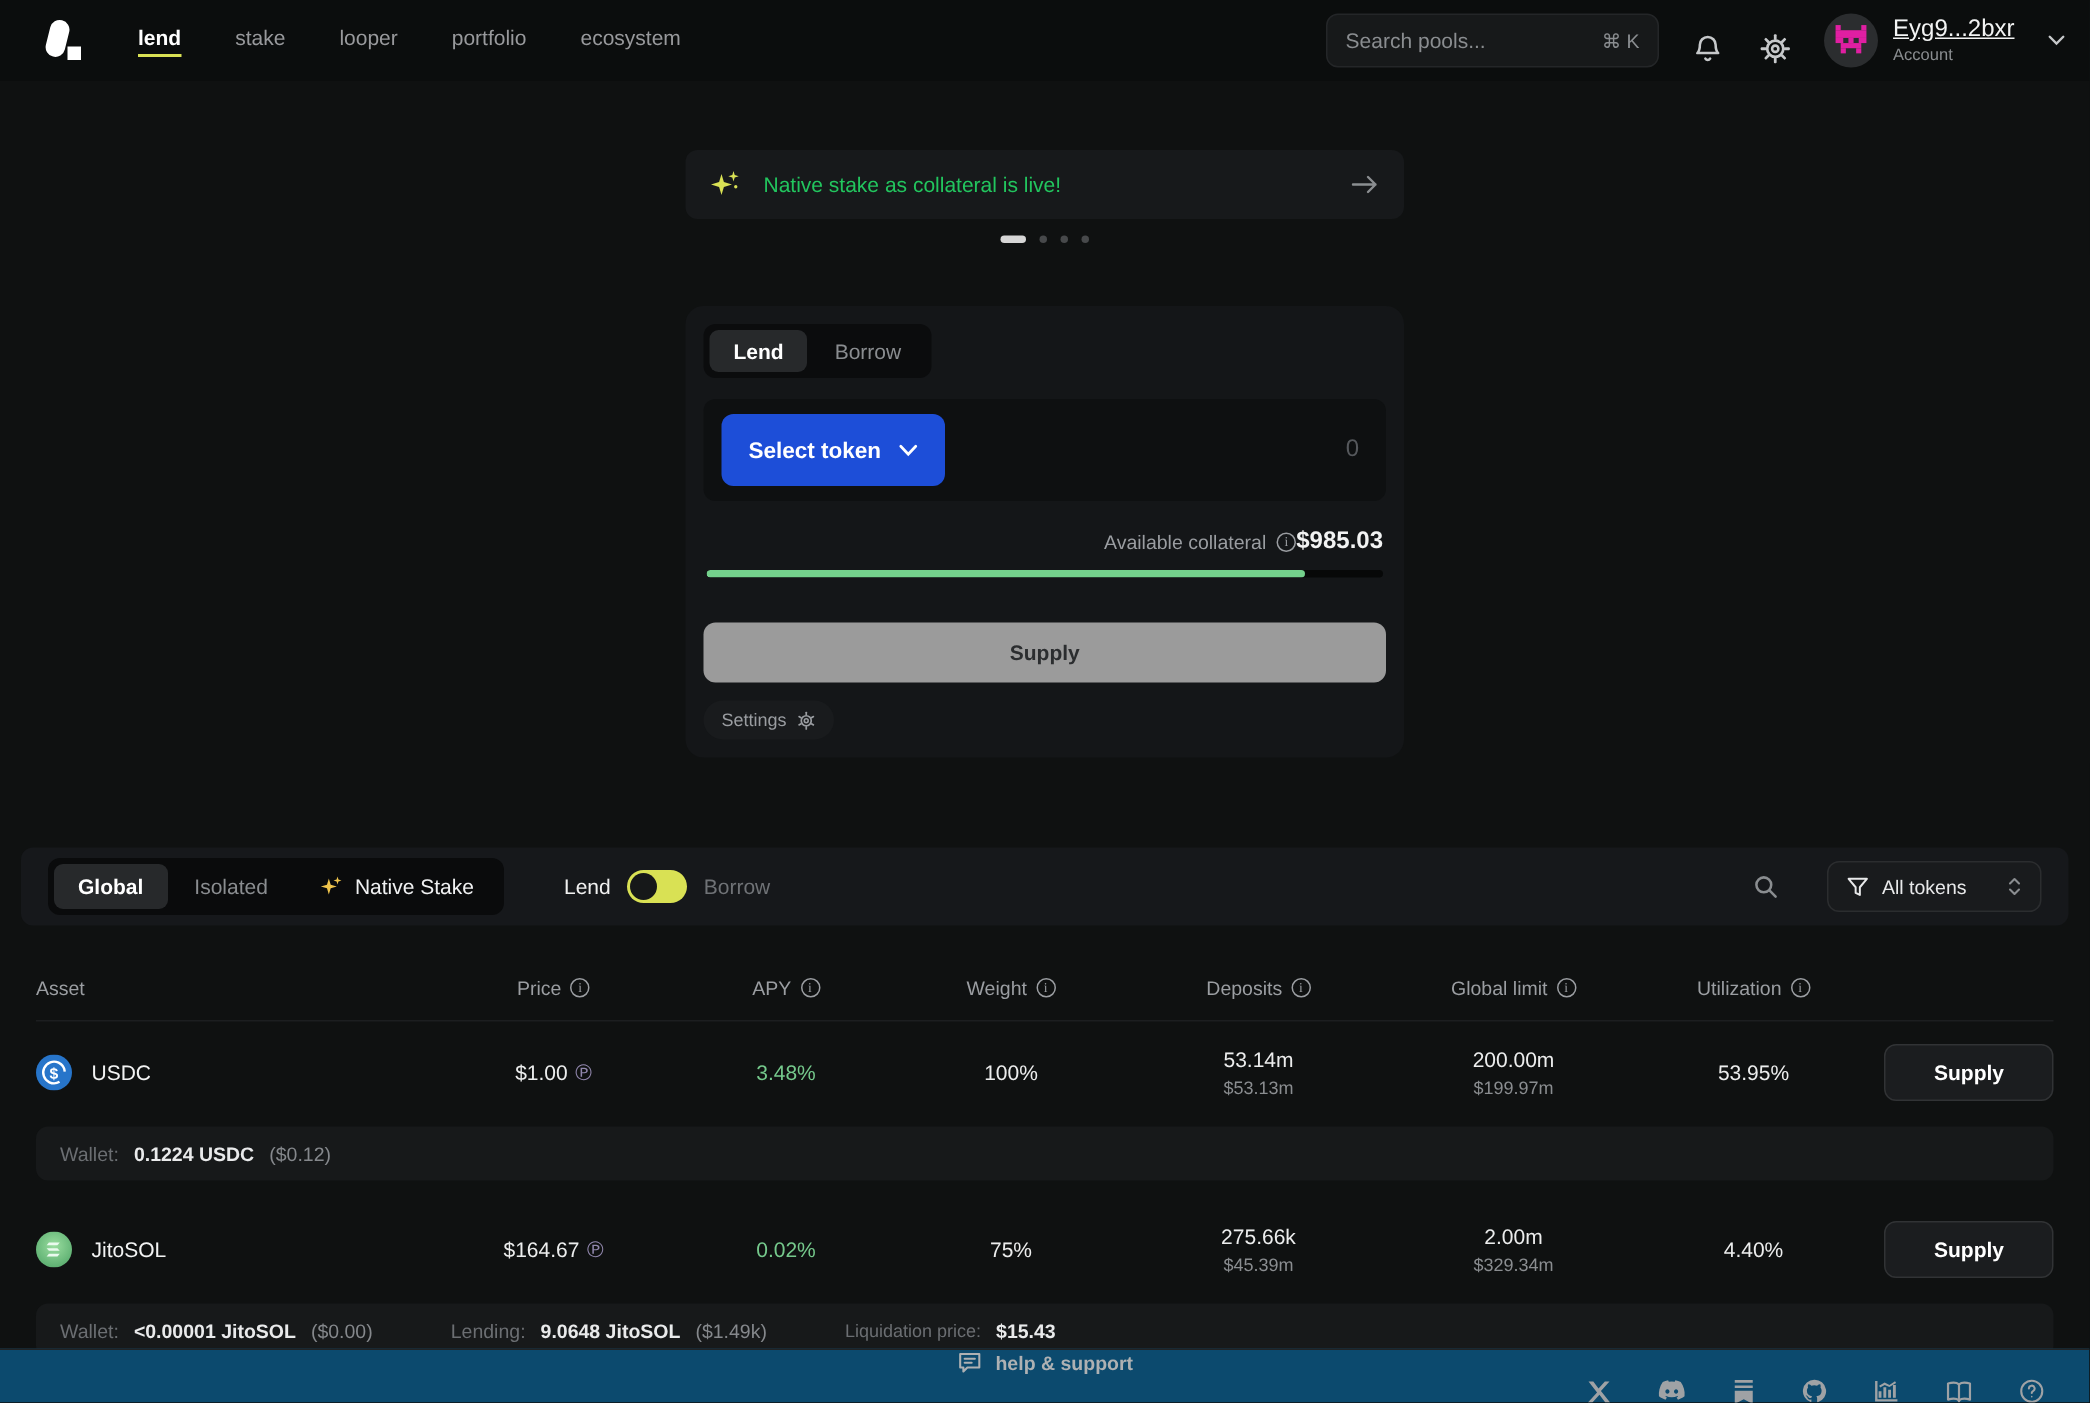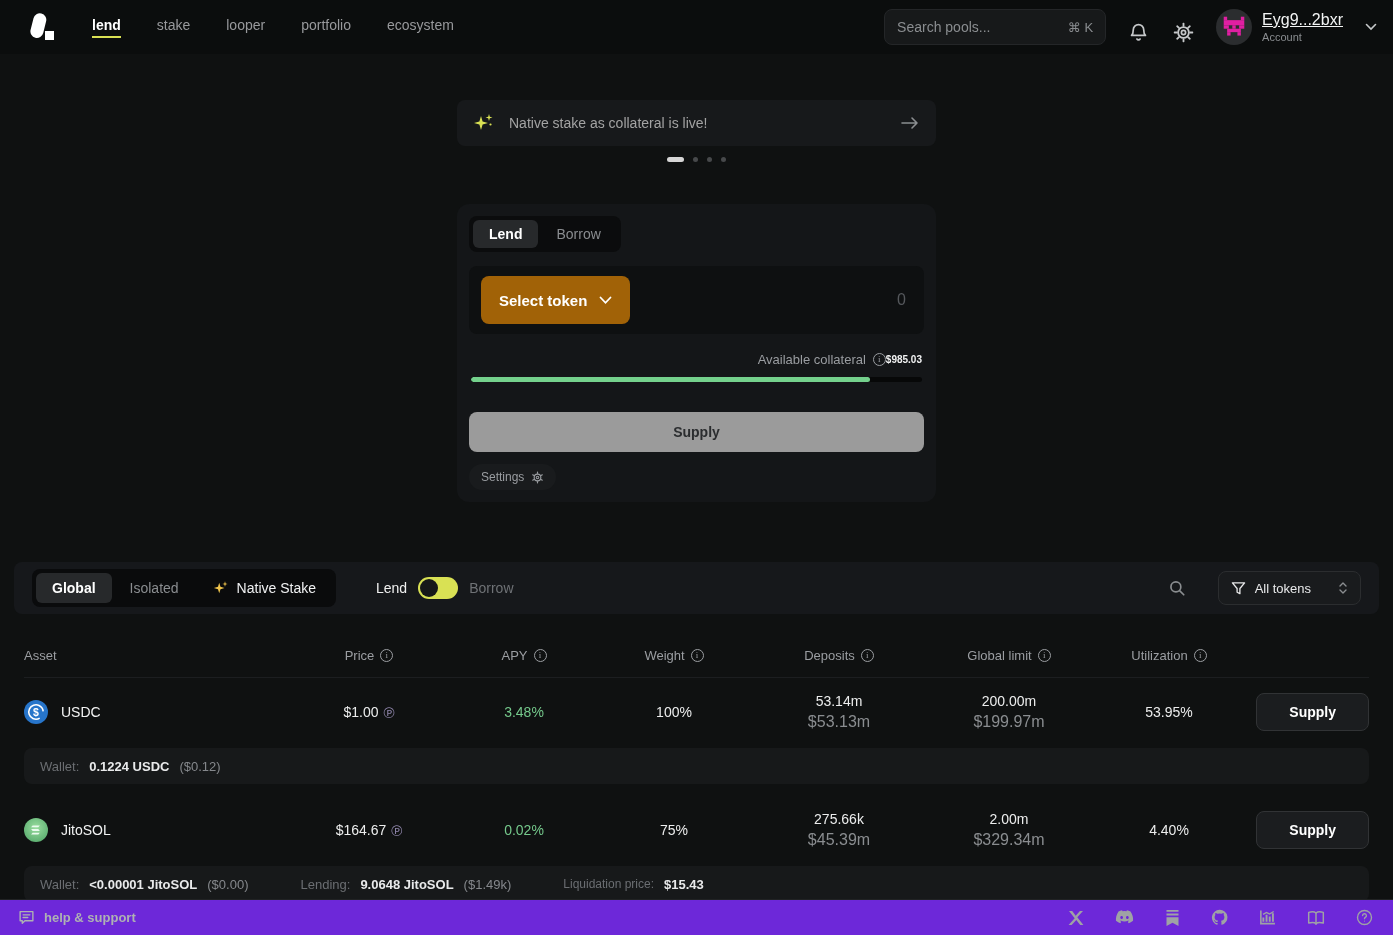--- a/index.html
+++ b/index.html
@@ -39,50 +39,50 @@
             display:flex; align-items:center; justify-content:center; }
   .acct-name { font-size:16px; color:#f3f4f4;text-decoration:underline; }
   .acct-label { font-size:11px; color:#8a8d90; margin-top:2px; }
 
   
   .banner-wrap { width:479px; margin:46px auto 0; }
   .banner {
     height:46px; background:#17191b; border-radius:8px;
     display:flex; align-items:center; padding:0 16px; gap:14px; cursor:pointer;
   }
-  .banner-text { font-size:14px; color:#a3a3a3; }
+  .banner-text { font-size:14px; color:#22c55e; }
   .banner-arrow { margin-left:auto; }
   .dots { display:flex; gap:9px; align-items:center; justify-content:center; margin-top:11px; }
   .dot { width:5px; height:5px; border-radius:50%; background:#47494b; cursor:pointer; }
   .dot.active { width:17px; height:5px; border-radius:3px; background:#d6d6d6; }
 
   
   .card {
     width:479px; margin:42px auto 0; background:#141618; border-radius:12px;
     padding:12px; 
   }
   .seg { display:inline-flex; background:#0b0c0d; border-radius:8px; padding:4px; gap:2px; }
   .seg-tab { border:none; background:transparent; color:#8a8d90; font-size:14px; font-family:inherit;
              padding:6px 16px; border-radius:6px; cursor:pointer; }
   .seg-tab.active { background:#27292b; color:#fff; font-weight:600; }
   .amount-box {
     margin-top:14px; background:#0e1011; border-radius:8px; height:68px;
     display:flex; align-items:center; justify-content:space-between; padding:0 12px;
   }
   .select-token {
-    background:#a16207; border:none; border-radius:8px; height:48px; padding:0 18px;
+    background:#1d4ed8; border:none; border-radius:8px; height:48px; padding:0 18px;
     display:flex; align-items:center; gap:12px; color:#fff; font-size:15px; font-weight:600;
     font-family:inherit; cursor:pointer;
   }
   .amount-input { background:transparent; border:none; outline:none; text-align:right;
     font-size:16px; color:#c9cbcd; width:120px; font-family:inherit; padding-right:6px; }
   .amount-input::placeholder { color:#55585c; }
   .collat-row { display:flex; align-items:center; justify-content:flex-end; margin:18px 2px 0; }
   .collat-label { display:flex; align-items:center; gap:7px; color:#9a9da1; font-size:13px; }
-  .collat-value { font-size:10px; font-weight:700; color:#f2f3f3; }
+  .collat-value { font-size:16px; font-weight:700; color:#f2f3f3; }
   .bar-track { margin:10px 2px 0; height:5px; border-radius:3px; background:#070808; overflow:hidden; }
   .bar-fill { height:100%; border-radius:3px; background:#74d18c; }
   .supply-btn {
     margin-top:30px; width:100%; height:40px; border:none; border-radius:8px;
     background:#9b9b9b; color:#2b2d2f; font-size:14px; font-weight:700; font-family:inherit;
     cursor:not-allowed;
   }
   .settings-row { display:flex; justify-content:flex-start; margin-top:12px; }
   .settings-pill { display:flex; align-items:center; gap:7px; background:#191b1d; border:none;
     border-radius:999px; padding:6px 12px; color:#9a9da1; font-size:12px; font-family:inherit; cursor:pointer; }
@@ -122,42 +122,42 @@
   }
   .thead { color:#9b9ea2; font-size:13px; padding:8px 0 14px; border-bottom:1px solid #1c1e20; }
   .th { display:flex; align-items:center; gap:6px; justify-content:center; }
   .th.left { justify-content:flex-start; }
   .trow { padding:15px 0; }
   .asset-cell { display:flex; align-items:center; gap:13px; font-size:14px; color:#f2f3f3; }
   .cell { text-align:center; font-size:14px; color:#eceded; }
   .price-cell { display:flex; align-items:center; gap:5px; justify-content:center; }
   .pyth { color:#9187ad; font-size:15px; line-height:1; cursor:pointer; }
   .apy-green { color:#75c98c; }
-  .stack .sub { font-size:16px; color:#8a8d90; margin-top:4px; }
+  .stack .sub { font-size:12px; color:#8a8d90; margin-top:4px; }
   .action-cell { text-align:right; }
   .row-supply {
     background:#1b1d1f; border:1px solid #313335; border-radius:8px; color:#fff;
     font-size:14px; font-weight:700; font-family:inherit; padding:10px 32px; cursor:pointer;
   }
   .wallet-row {
     background:#17191a; border-radius:8px; height:36px;
     display:flex; align-items:center; gap:6px; padding:0 16px; font-size:13px;
     margin:2px 0 12px;
   }
   .wr-label { color:#6b6e72; }
   .wr-amt { color:#e9eaeb; font-weight:600; margin-left:4px; }
   .wr-usd { color:#85888c; margin-left:4px; }
   .wr-gap { width:40px; flex:none; }
   .wr-liq-label { color:#6b6e72; font-size:12px; }
 
   
   .footer {
     position:absolute; left:0; bottom:0; width:100%; height:36px;
-    background:#6d28d9; border-top:1px solid #212324;
-    display:flex; align-items:center; padding:0 18px;
+    background:#0c4a6e; border-top:1px solid #212324;
+    display:flex; align-items:center; padding:0 28px;flex-direction:column;
   }
   .help-link { display:flex; align-items:center; gap:9px; color:#aeb1b3; font-size:13px;
     font-weight:600; cursor:pointer; }
   .social { margin-left:auto; display:flex; align-items:center; gap:27px; }
   .social .icon-btn { color:#9fa2a5; }
 </style>
 </head>
 <body>
 
 <div class="header">

